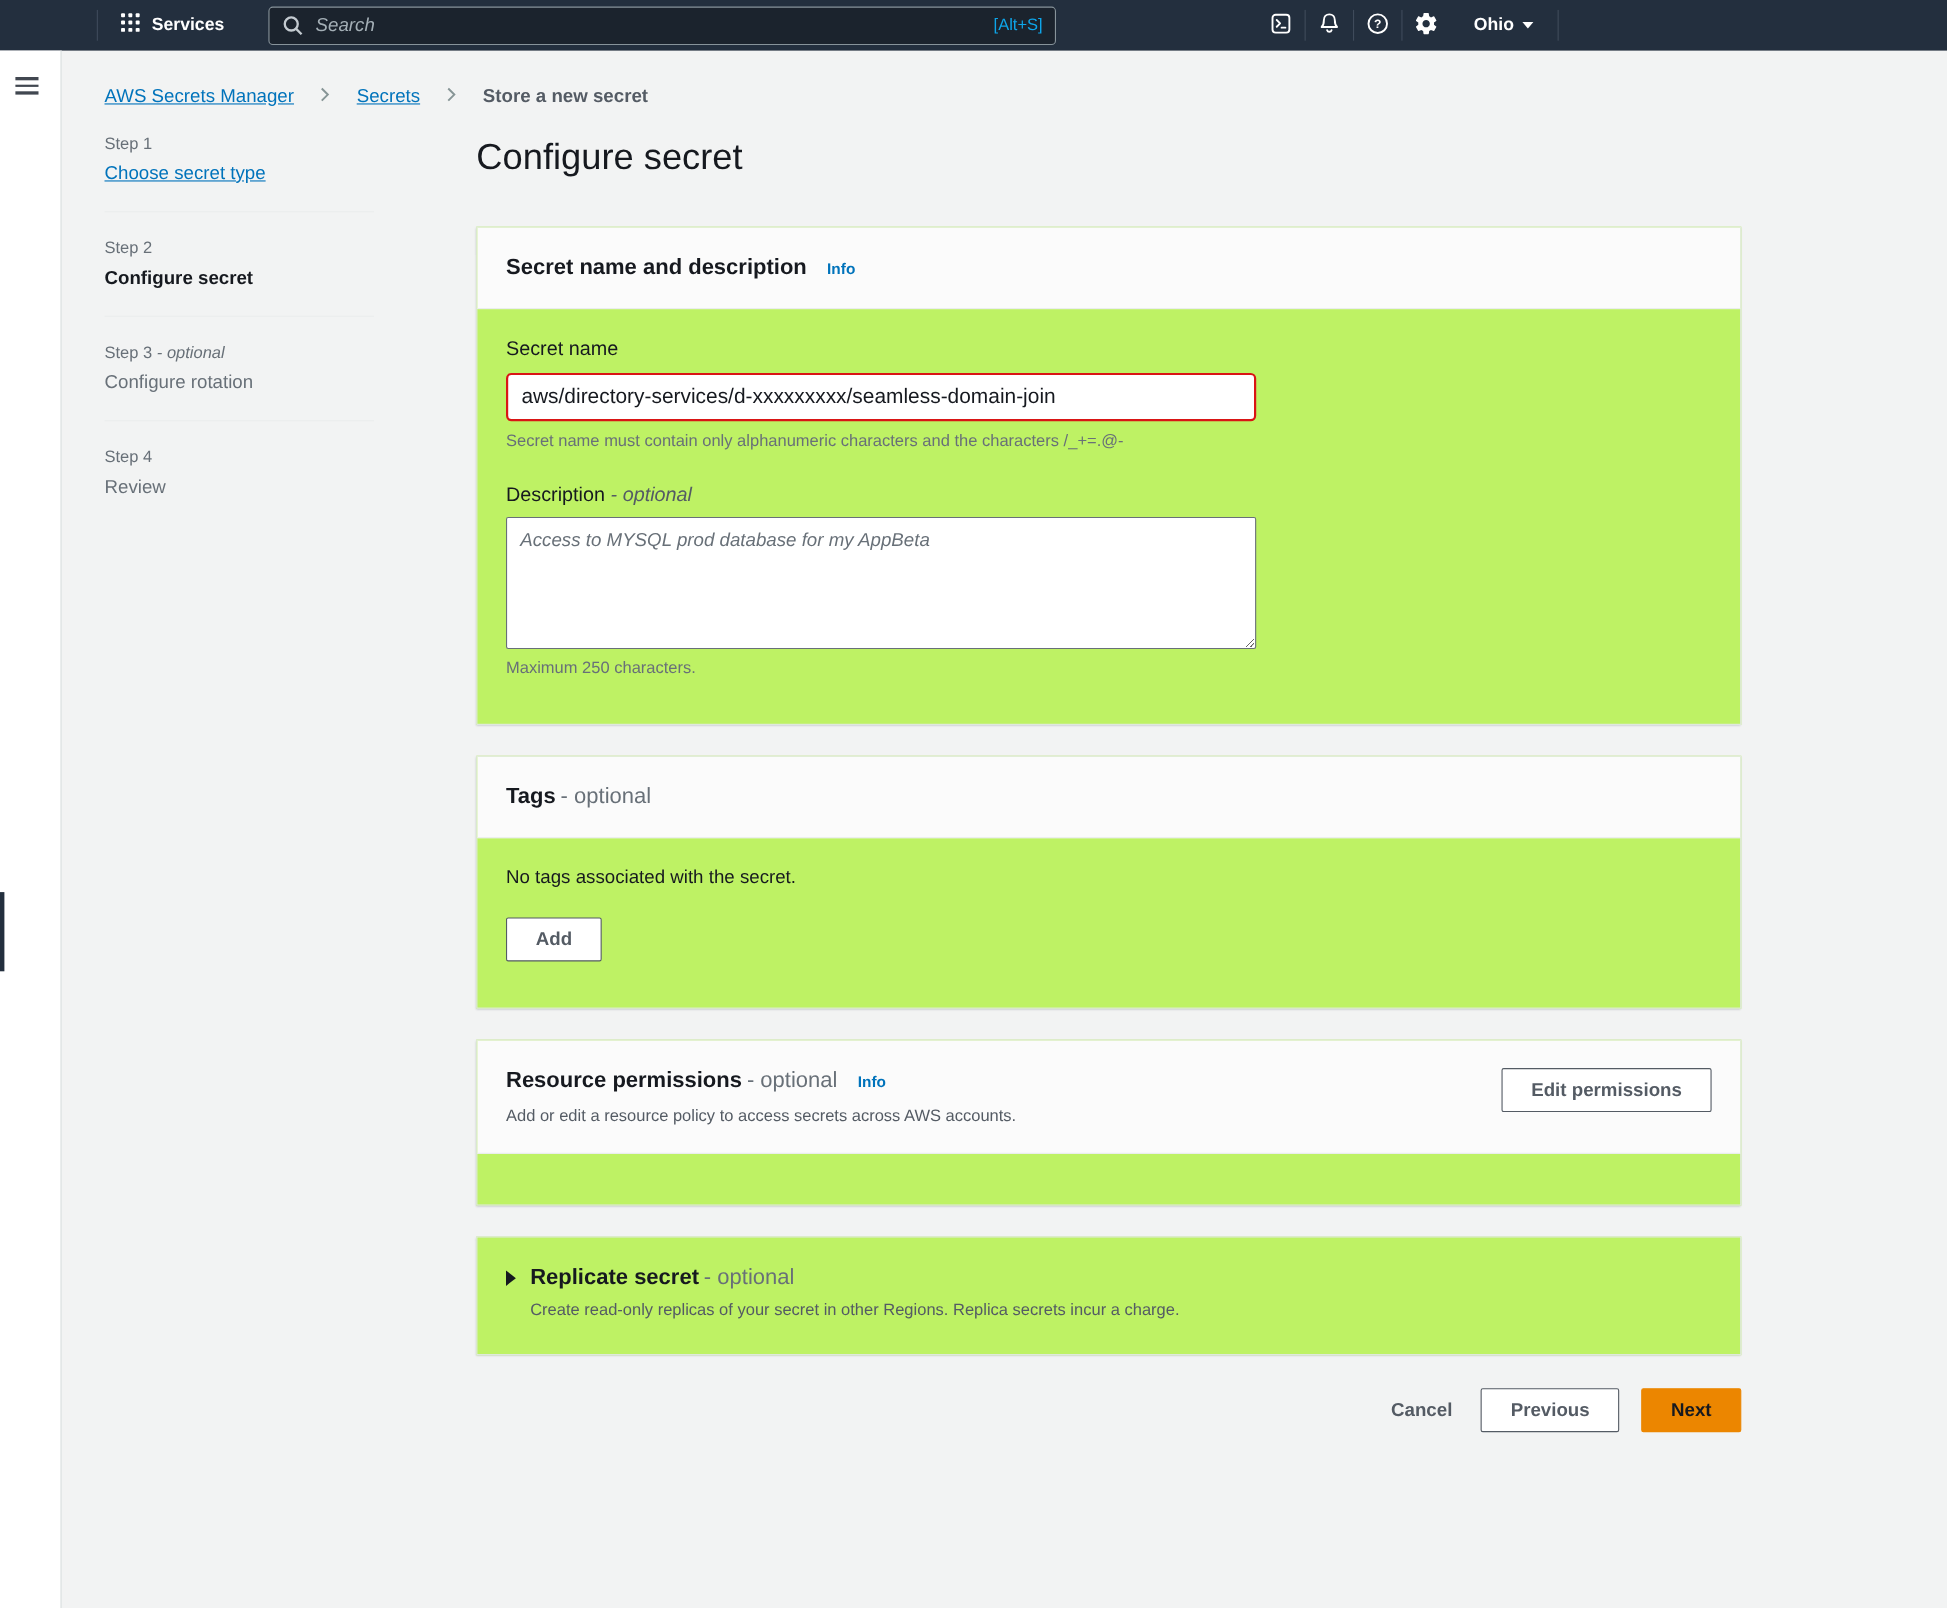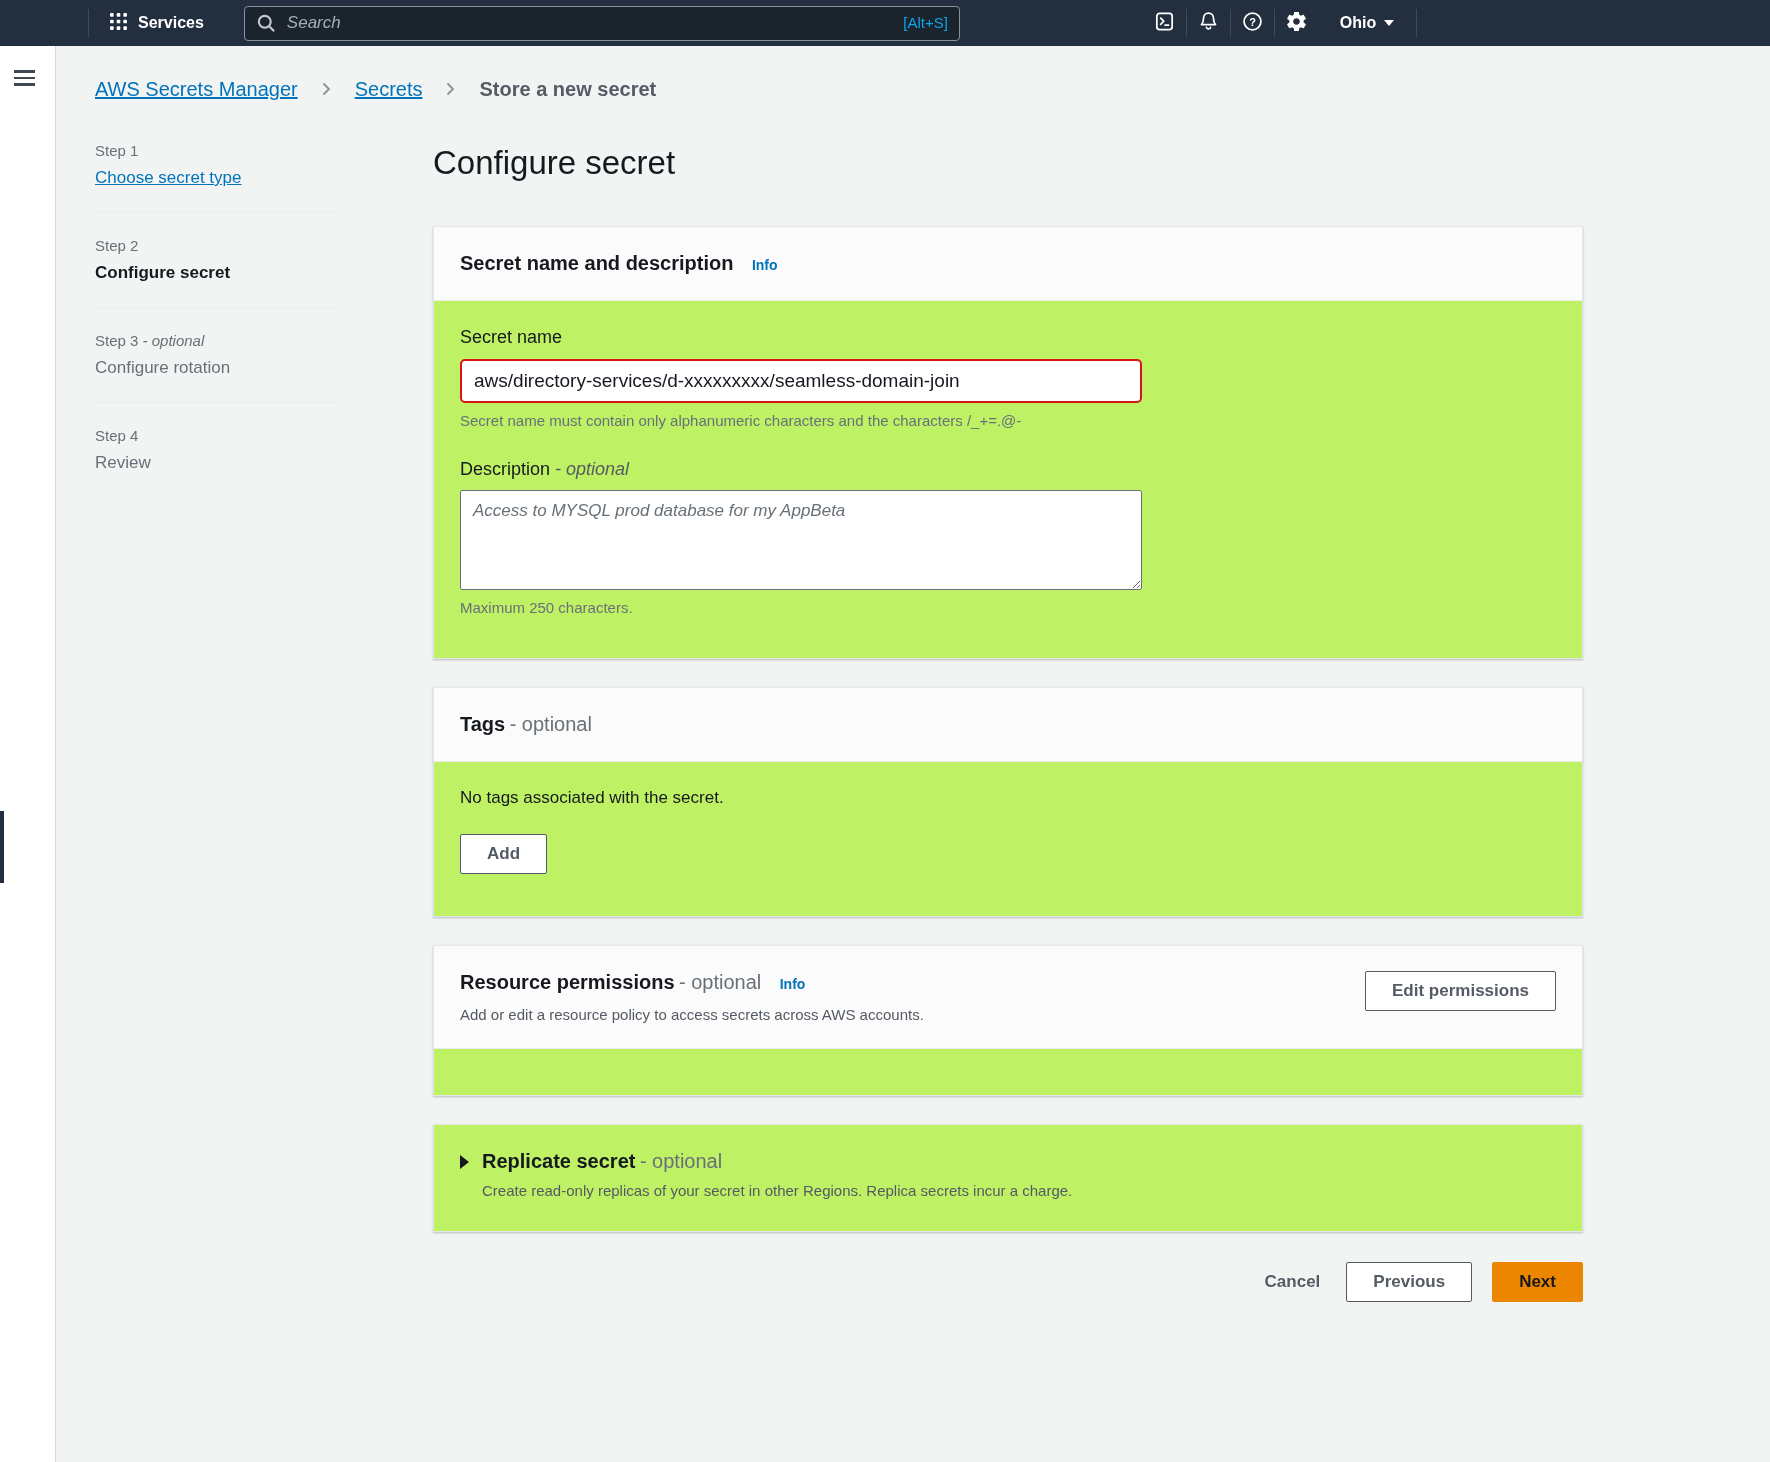--- a/index.html
+++ b/index.html
@@ -61,21 +61,21 @@
     width:56px; background:#fff; border-right:1px solid #d5dbdb;
     position:relative; flex:none;
   }
   .hamburger { position:absolute; top:24px; left:14px; width:21px; cursor:pointer; background:none; border:none; }
   .hamburger span { display:block; height:2.5px; background:#414750; margin-bottom:4px; }
   .side-accent { position:absolute; left:-1px; top:765px; width:5px; height:72px; background:#232f3e; }
 
   .content { flex:1; padding:32px 0 0 39px; }
 
   
-  .breadcrumb { display:flex; align-items:center; gap:24px; font-size:20px; margin-bottom:41px; }
+  .breadcrumb { display:flex; align-items:center; gap:24px; font-size:17px; margin-bottom:24px; }
   .breadcrumb a { color:#0073bb; text-decoration:underline; cursor:pointer; }
   .crumb-current { color:#545b64; font-weight:700; }
 
   
   .columns { display:flex; }
   .steps { width:245px; margin-right:93px; flex:none; }
   .step-label { font-size:15px; color:#687078; margin-bottom:9px; }
   .step-label .opt { font-style:italic; }
   .step-title { font-size:17px; color:#687078; }
   .step-title a { color:#0073bb; text-decoration:underline; cursor:pointer; }
@@ -102,21 +102,21 @@
   .field-help { font-size:15px; color:#687078; margin-top:5px; }
   .field-constraint { font-size:15px; color:#687078; margin-top:9px; }
 
   .name-input {
     display:block; width:682px; margin-top:11px;
     font-family:inherit; font-size:19px; color:#16191f;
     padding:9px 12px; border:2.5px solid #d91515; border-radius:5px; outline:none;
   }
   .desc-group { margin-top:30px; }
   .desc-textarea {
-    display:block; width:682px; height:100px; margin-top:10px;
+    display:block; width:682px; height:120px; margin-top:10px;
     font-family:inherit; font-size:17px; color:#16191f;
     padding:10px 12px; border:1px solid #687078; border-radius:2px;
     resize:vertical; outline:none;
   }
   .desc-textarea::placeholder { color:#687078; font-style:italic; }
 
   
   .btn {
     font-family:inherit; font-size:17px; font-weight:700;
     padding:9px 26px; border-radius:2px; cursor:pointer;

